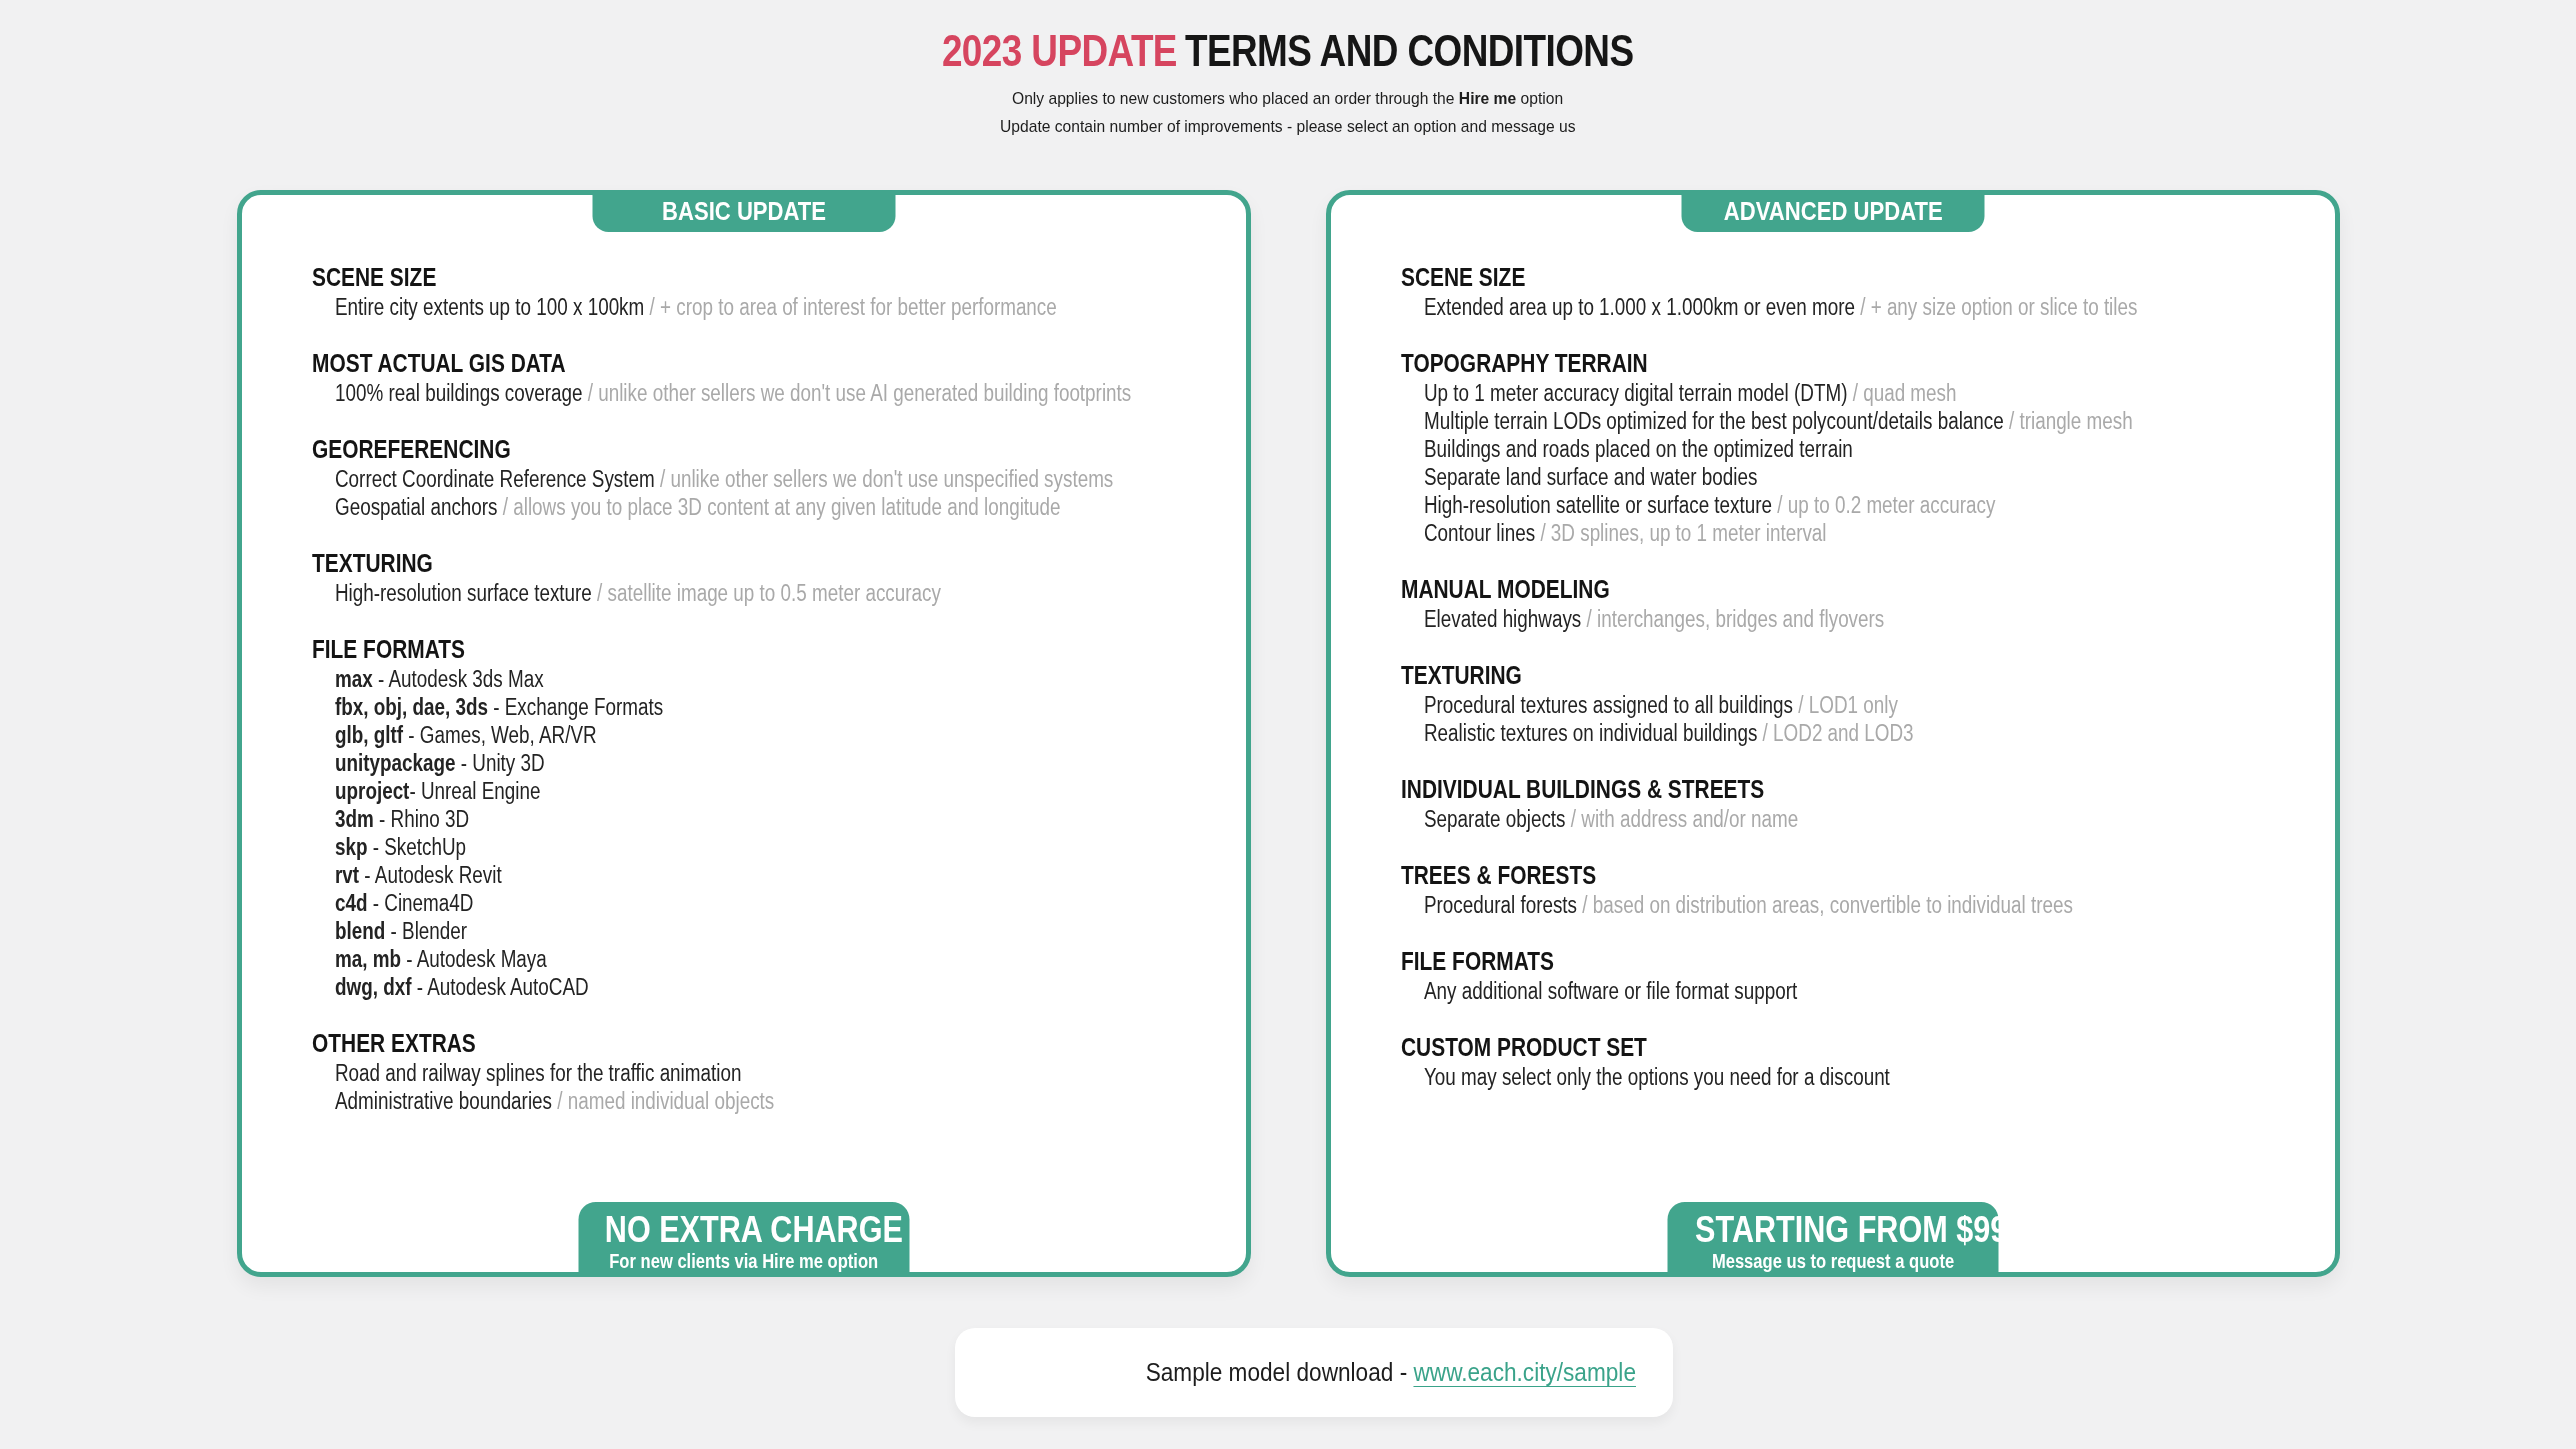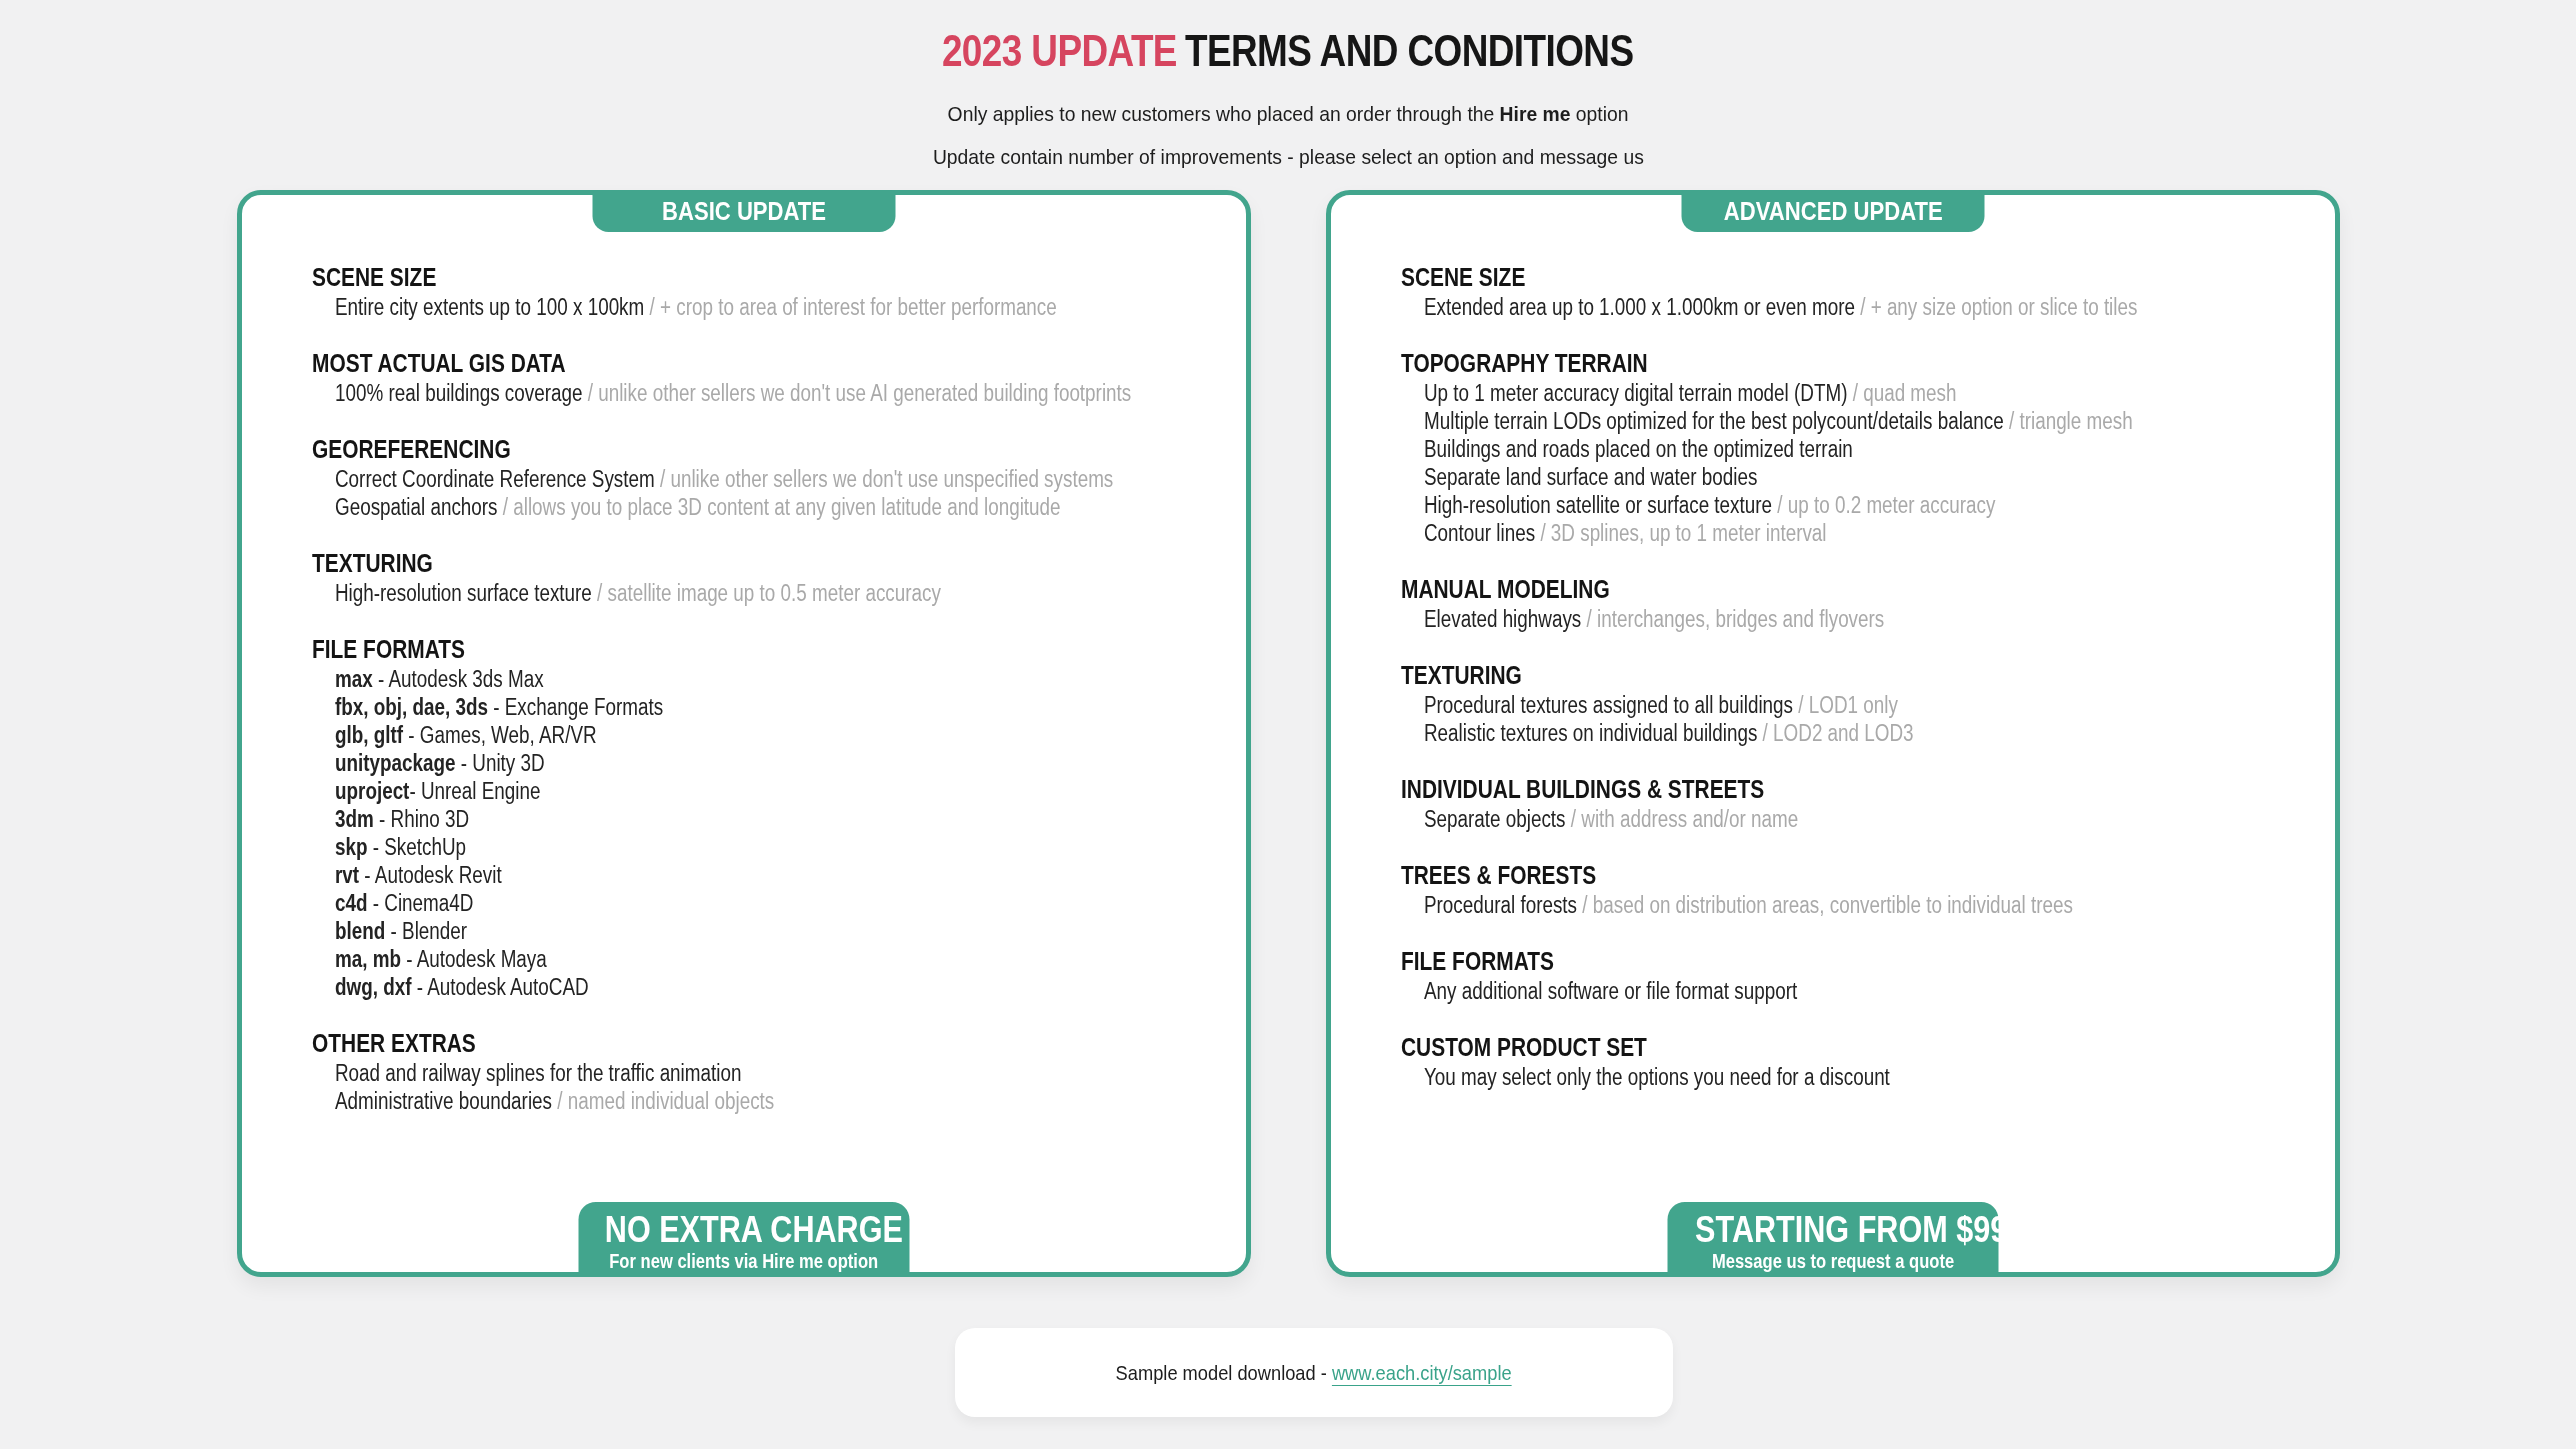--- a/index.html
+++ b/index.html
@@ -15,21 +15,21 @@
   .cond  { display:inline-block; transform:scaleX(.82); transform-origin:0 50%; white-space:nowrap; }
   .cc82  { display:inline-block; transform:scaleX(.82); transform-origin:50% 50%; white-space:nowrap; }
   .cc85  { display:inline-block; transform:scaleX(.85); transform-origin:50% 50%; white-space:nowrap; }
   .cc87  { display:inline-block; transform:scaleX(.87); transform-origin:50% 50%; white-space:nowrap; }
   .cc92  { display:inline-block; transform:scaleX(.92); transform-origin:50% 50%; white-space:nowrap; }
 
   
   .header { position:absolute; top:17.4px; left:0; width:100%; text-align:center; }
   .title { font-size:45px; font-weight:bold; line-height:68px; color:#161616; letter-spacing:-0.7px; }
   .title-accent { color:#d6455f; margin-right:.22em; }
-  .subtitle { font-size:21px; line-height:27.5px; color:#1d1d1d; margin-top:15px; }
+  .subtitle { font-size:17px; line-height:27.5px; color:#1d1d1d; margin-top:0; }
   .subtitle b { font-weight:bold; }
 
   
   .panel {
     position:absolute; top:190px; width:1014px; height:1087px;
     background:#ffffff; border:5.4px solid #42a58d; border-radius:24px;
     box-sizing:border-box; box-shadow:0 9.4px 19px rgba(0,0,0,.06);
   }
   .panel.basic    { left:237px; }
   .panel.advanced { left:1326px; }
@@ -55,21 +55,21 @@
   }
   .badge-title { font-size:36px; font-weight:bold; line-height:40px; margin-top:7.4px; }
   .badge-sub   { font-size:19.5px; font-weight:bold; line-height:23px; }
 
   
   .footer-card {
     position:absolute; left:955px; top:1328px; width:718px; height:89px;
     background:#ffffff; border-radius:20px; text-align:center;
     box-shadow:0 5.4px 12px rgba(0,0,0,.05);
   }
-  .footer-line { font-size:21px; line-height:89px; color:#1d1d1d; }
+  .footer-line { font-size:26px; line-height:89px; color:#1d1d1d;text-align:right; }
   .footer-link { color:#3aa38a; text-decoration:underline; text-underline-offset:4.7px; text-decoration-thickness:1.3px; cursor:pointer; }
 </style>
 </head>
 <body>
 
 <div class="page">
 
   <div class="header">
     <div class="title">
       <span class="cc82">

